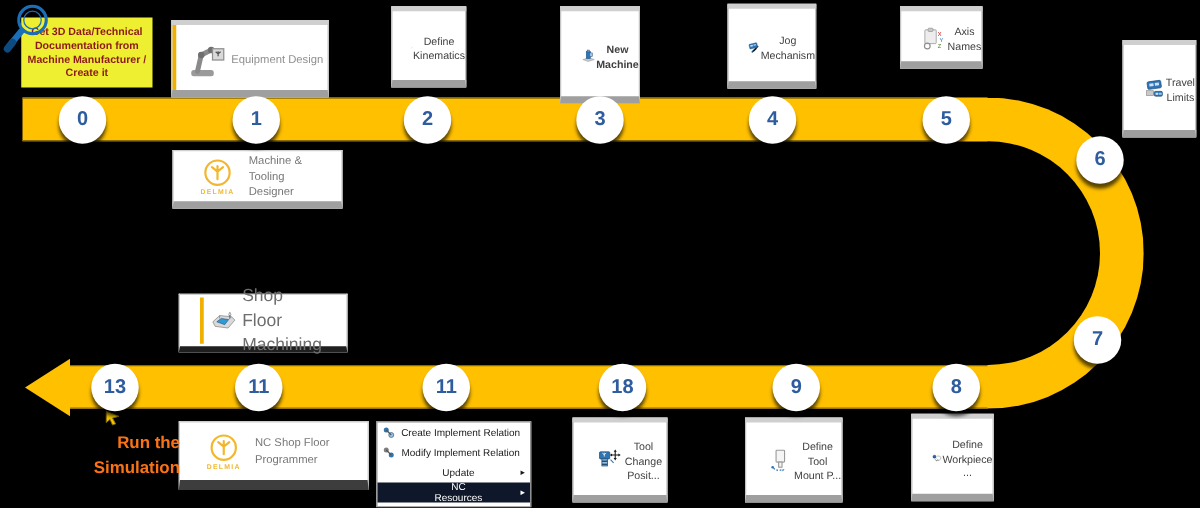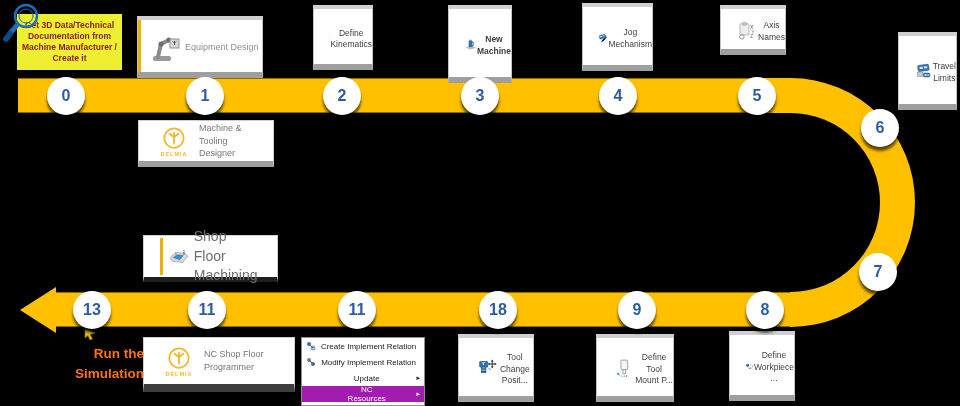--- a/index.html
+++ b/index.html
@@ -57,21 +57,21 @@
   .sfm .lbl{font-size:14px;color:#6e6e6e;}
   .ncp{left:143px;top:337px;width:152px;height:55px;border-bottom:8px solid #3d3d3d;}
 
   
   .menu{position:absolute;left:301px;top:337px;width:124px;height:69px;background:#fff;
         border:1px solid #8f8f8f;font-size:8px;color:#1a1a1a;z-index:6;}
   .mitem{height:16px;display:flex;align-items:center;padding:0 4px 0 2px;}
   .mitem .ic{width:13px;flex:0 0 13px;display:flex;justify-content:center;}
   .mitem .mlabel{flex:1;text-align:center;}
   .mitem .sub{font-size:7px;color:#1a1a1a;}
-  .mitem.sel{background:#a21caf;color:#fff;gap:29px;}
+  .mitem.sel{background:#0f172a;color:#fff;gap:29px;}
   .mitem.sel .sub{color:#fff;}
 
   
   .run{position:absolute;left:28px;top:344px;width:116px;text-align:right;color:#f97316;
        font-size:13.5px;font-weight:600;line-height:1.45;}
 
   .brand{font-size:5.5px;color:#F2B72E;letter-spacing:1px;font-weight:bold;text-align:center;margin-top:-2px;}
   .logo-wrap{display:flex;flex-direction:column;align-items:center;margin-right:6px;flex:0 0 38px;}
 </style>
 </head>

